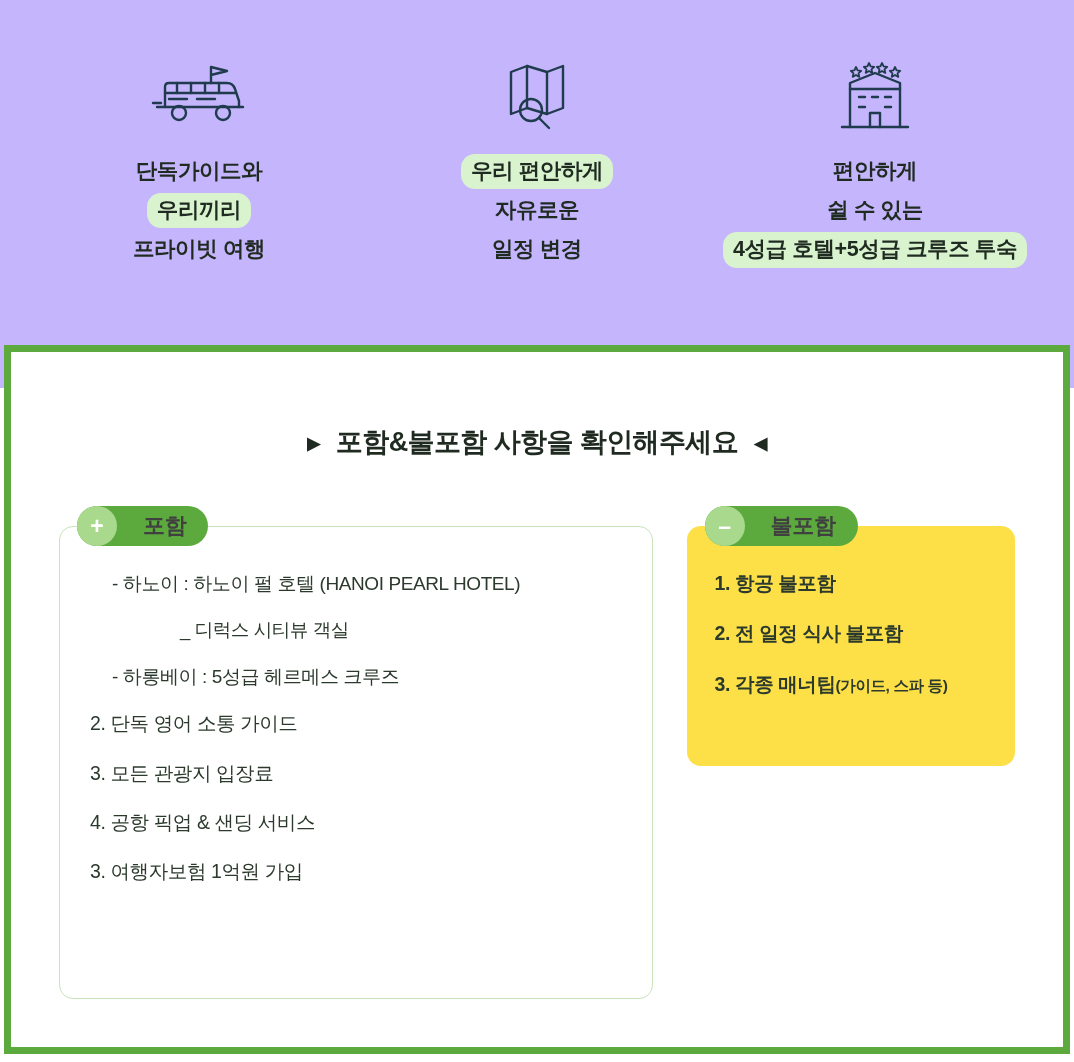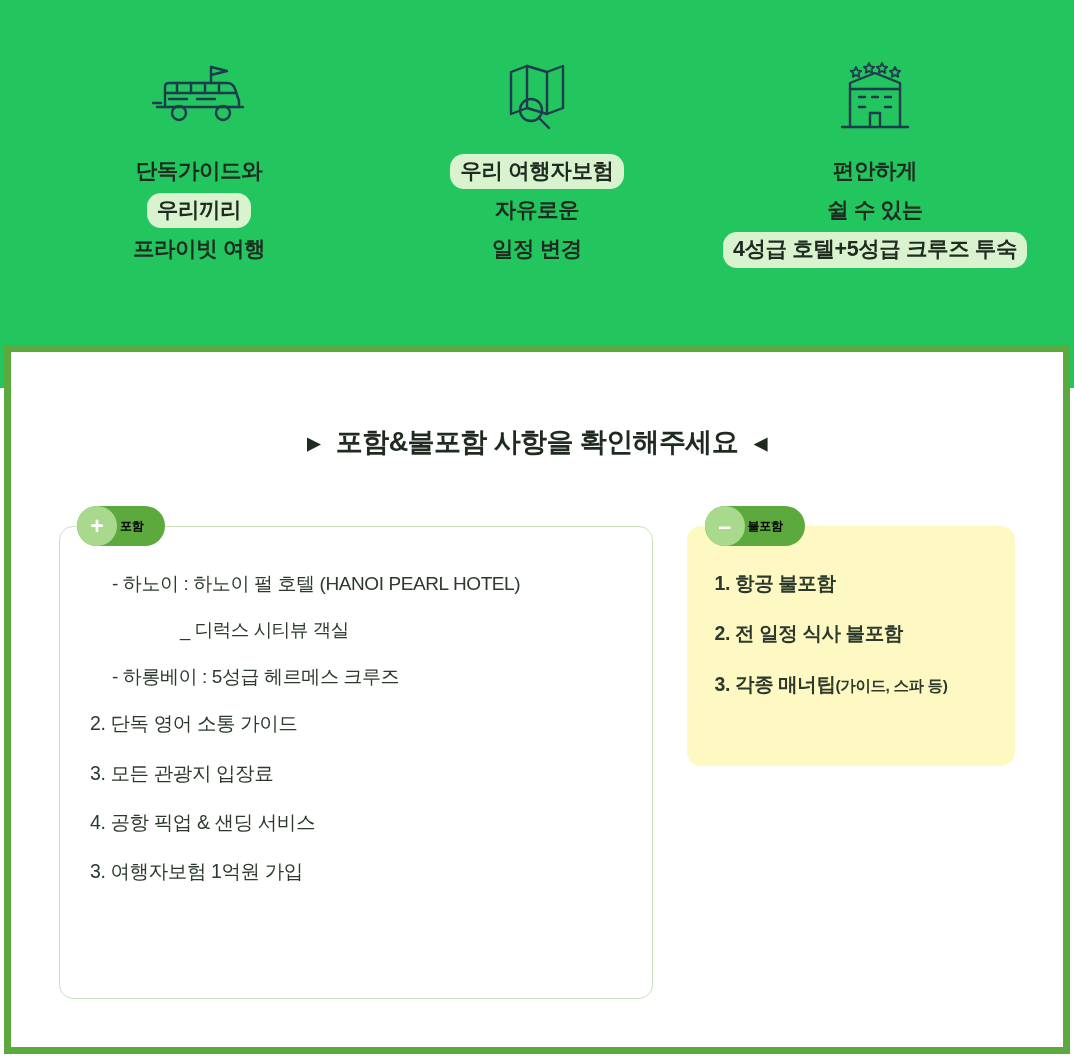--- a/index.html
+++ b/index.html
@@ -18,21 +18,21 @@
     width: 1074px;
     height: 1062px;
     overflow: hidden;
   }
 
   
   .features-band {
     position: relative;
     width: 1074px;
     height: 388px;
-    background: #22c55e;
+    background: #c4b5fd;
     display: flex;
     flex-direction: row;
     align-items: flex-start;
     justify-content: space-between;
     box-sizing: border-box;
     padding: 50px 30px 0 30px;
   }
   .feature {
     flex: 1 1 0;
     display: flex;
@@ -130,40 +130,40 @@
     background: #a8d98c;
     color: #ffffff;
     font-size: 23px;
     font-weight: bold;
     display: flex;
     align-items: center;
     justify-content: center;
     line-height: 1;
   }
   .pill-label {
-    color: #000000;
-    font-size: 12px;
-    font-weight: bold;
-    margin-left: 3px;
+    color: #404040;
+    font-size: 22px;
+    font-weight: bold;
+    margin-left: 26px;
     letter-spacing: -0.3px;
   }
 
   .card-include {
     margin-top: 20px;
     border: 1.5px solid #c9e3bb;
     border-radius: 14px;
     background: #ffffff;
     padding: 44px 30px 40px 30px;
     box-sizing: border-box;
     min-height: 473px;
   }
   .card-exclude {
     margin-top: 20px;
     border-radius: 14px;
-    background: #fef9c3;
+    background: #fde047;
     padding: 44px 28px 38px 28px;
     box-sizing: border-box;
     min-height: 240px;
   }
 
   .inc-list, .exc-list {
     list-style: none;
     margin: 0;
     padding: 0;
   }
@@ -236,21 +236,21 @@
       <div class="feature-icon">
         <svg width="80" height="74" viewBox="0 0 80 74" fill="none" stroke="#1f3b4d" stroke-width="2.4" stroke-linecap="round" stroke-linejoin="round">
           <path d="M14 14 L30 8 L50 14 L66 8 L66 50 L50 56 L30 50 L14 56 Z"></path>
           <path d="M30 8 L30 50"></path>
           <path d="M50 14 L50 56"></path>
           <circle cx="34" cy="52" r="11"></circle>
           <path d="M42 60 L52 70"></path>
         </svg>
       </div>
       <div class="feature-lines">
-        <div class="feature-line hl">우리 여행자보험</div>
+        <div class="feature-line hl">우리 편안하게</div>
         <div class="feature-line">자유로운</div>
         <div class="feature-line">일정 변경</div>
       </div>
     </div>
 
     <div class="feature">
       <div class="feature-icon">
         <svg width="86" height="80" viewBox="0 0 86 80" fill="none" stroke="#1f3b4d" stroke-width="2.4" stroke-linecap="round" stroke-linejoin="round">
           <path d="M18 72 L18 28 L43 18 L68 28 L68 72"></path>
           <path d="M10 72 L76 72"></path>

